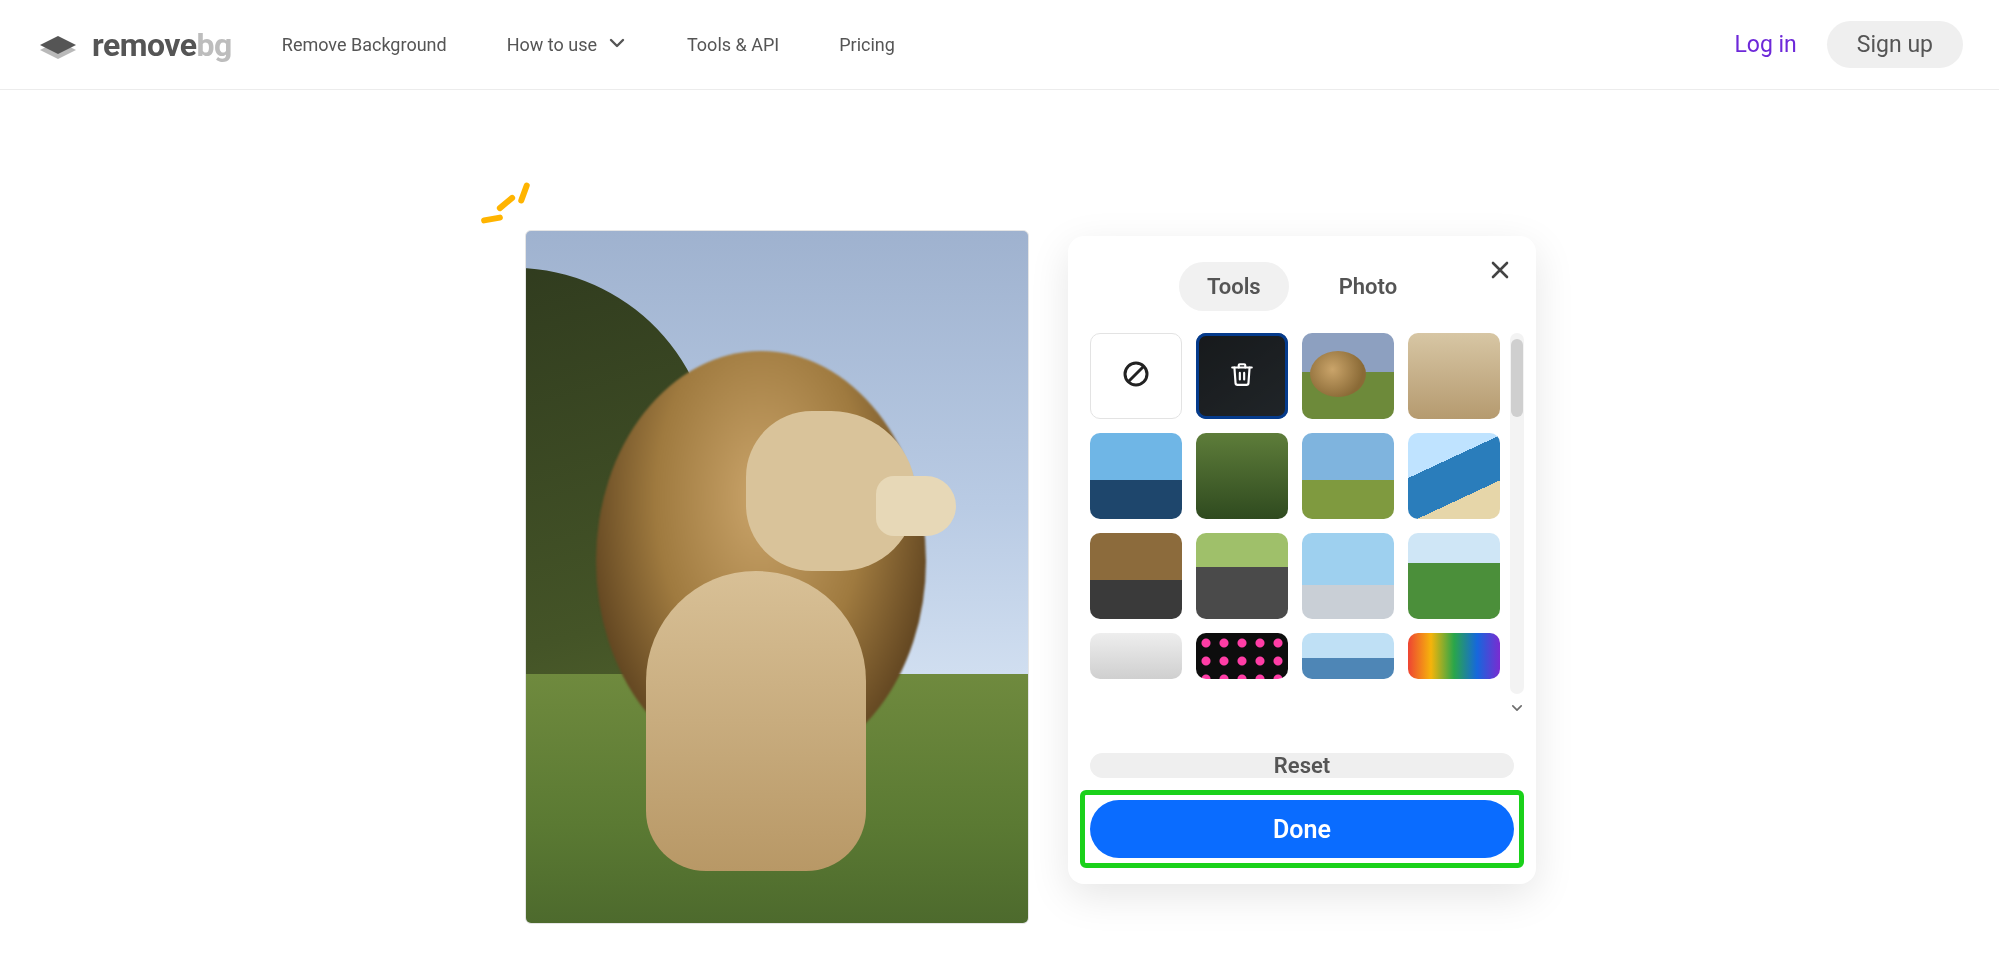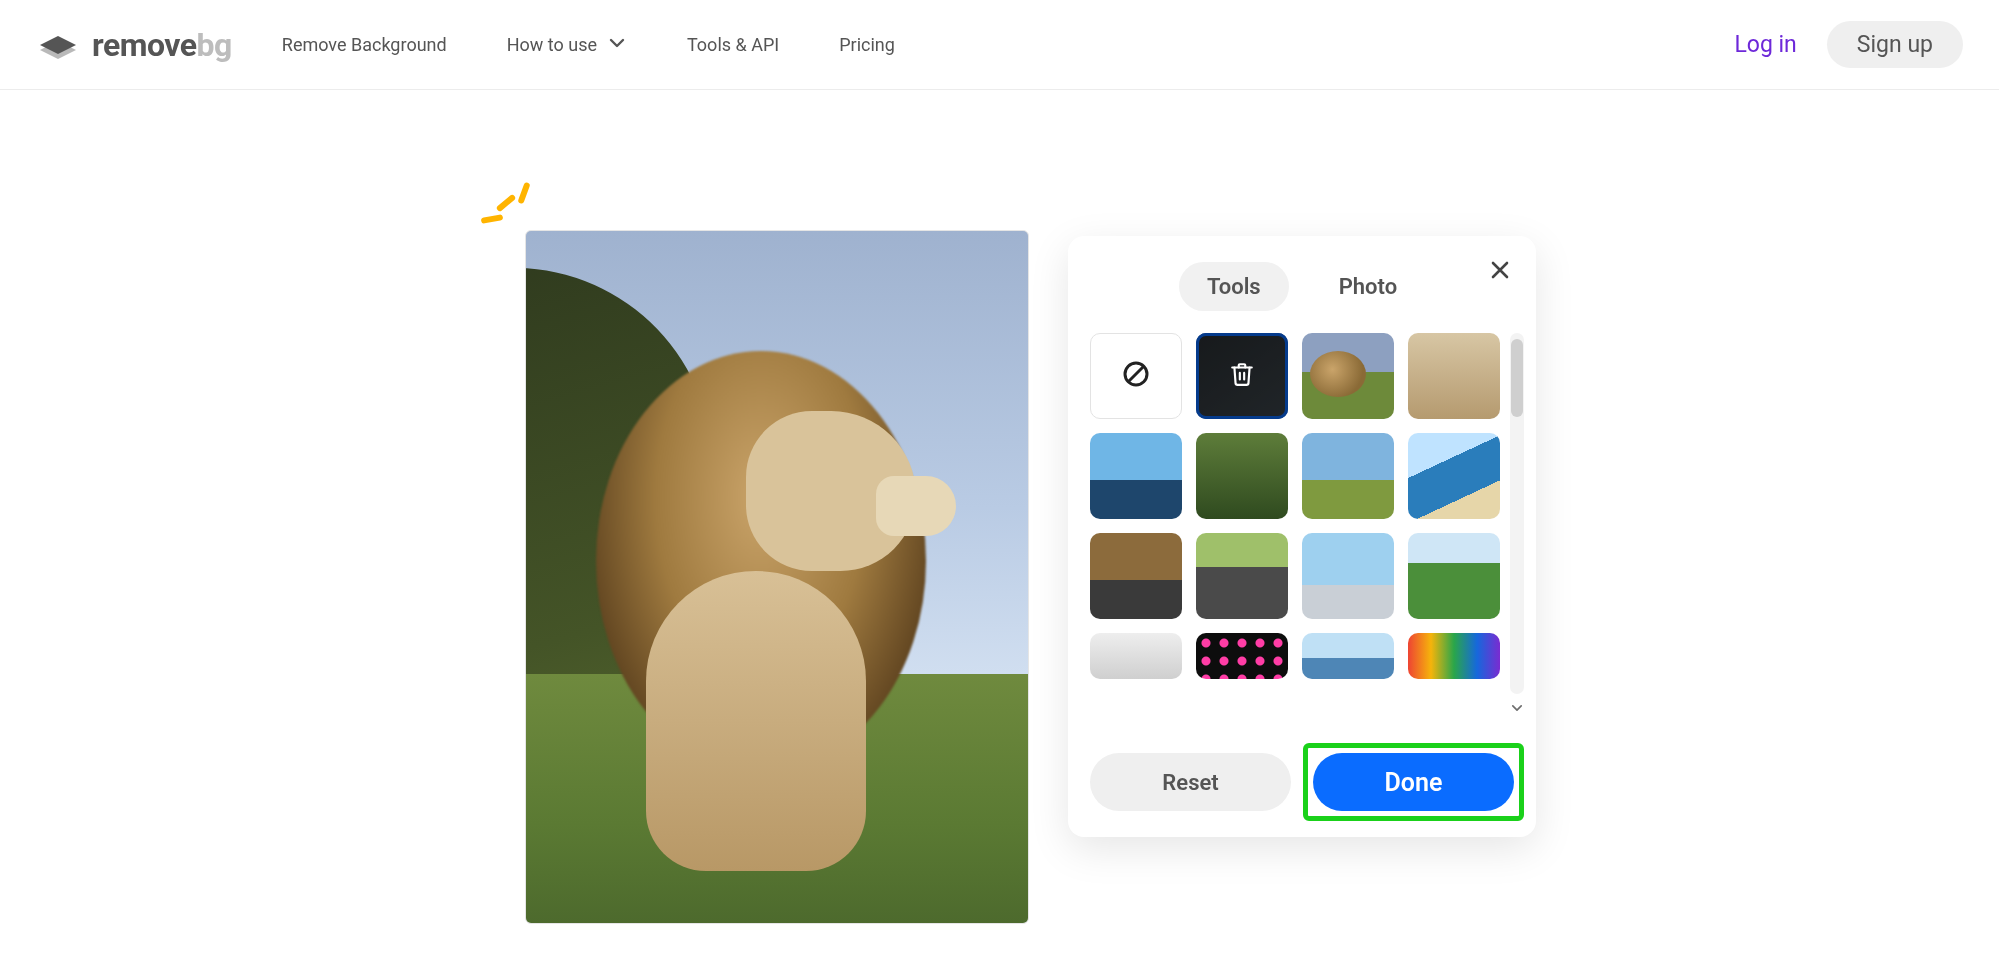--- a/index.html
+++ b/index.html
@@ -71,21 +71,21 @@
   .th-rainbow{ background: linear-gradient(90deg,#e43,#f5b40b,#2aa64a,#1668dc,#7a2bd1); }
 
   
   .grid .row4 { height: 46px; }
 
   .scrollbar { width: 14px; align-self: stretch; display: flex; flex-direction: column; align-items: center; }
   .sb-track { flex: 1; width: 14px; background: #f3f3f3; border-radius: 7px; position: relative; }
   .sb-thumb { position: absolute; top: 6px; left: 1px; width: 12px; height: 78px; background: #cfcfcf; border-radius: 6px; }
   .sb-arrow-down { margin-top: 6px; color: #6e6e6e; }
 
-  .panel-actions { display: flex; gap: 22px; margin-top: 34px; }
+  .panel-actions { display: flex; gap: 22px; margin-top: 34px; flex-direction: column; }
   .btn { flex: 1; height: 58px; border-radius: 999px; font-size: 22px; font-weight: 600; display: flex; align-items: center; justify-content: center; cursor: pointer; }
   .btn-reset { background: #efefef; color: #555; }
   .btn-done-wrap { position: relative; flex: 1; }
   .btn-done { background: #0a6cff; color: #fff; width: 100%; height: 58px; border-radius: 999px; font-size: 25px; font-weight: 600; display: flex; align-items: center; justify-content: center; cursor: pointer; }
   .done-highlight { position: absolute; inset: -10px; border: 5px solid #1ad11a; border-radius: 6px; pointer-events: none; }
 
   
   .toolbar { position: absolute; top: 856px; left: 548px; width: 475px; height: 60px; display: flex; align-items: center; gap: 26px; }
 </style>
 </head>

